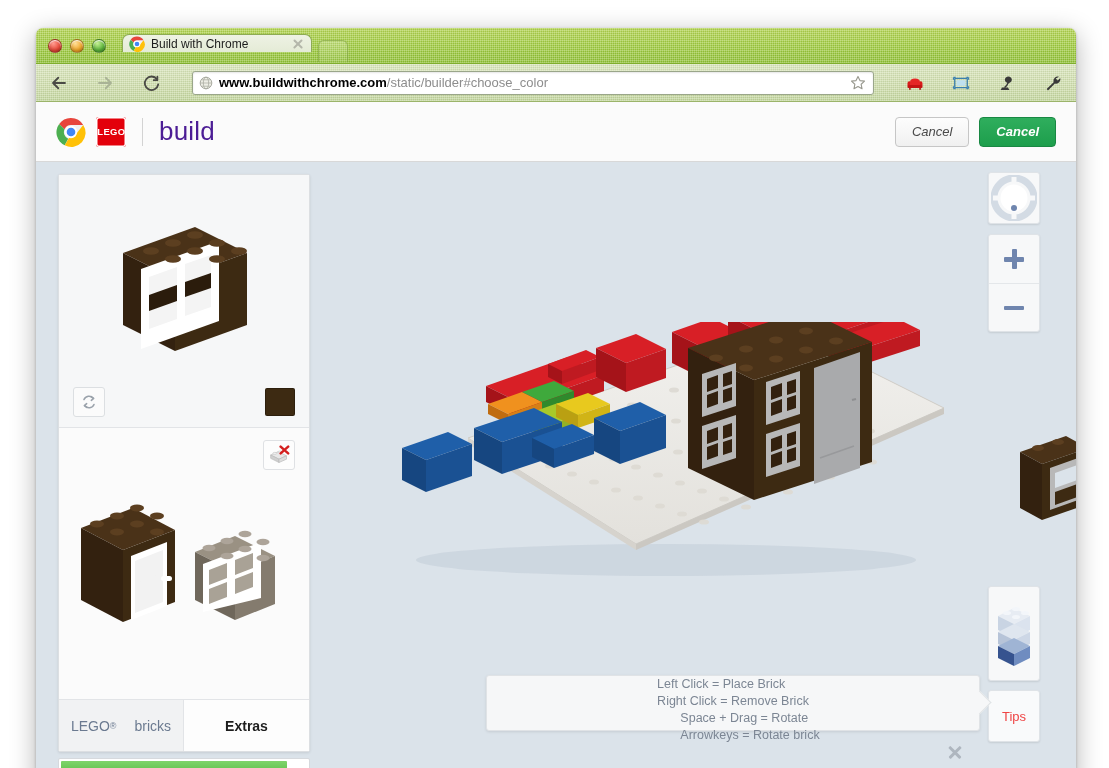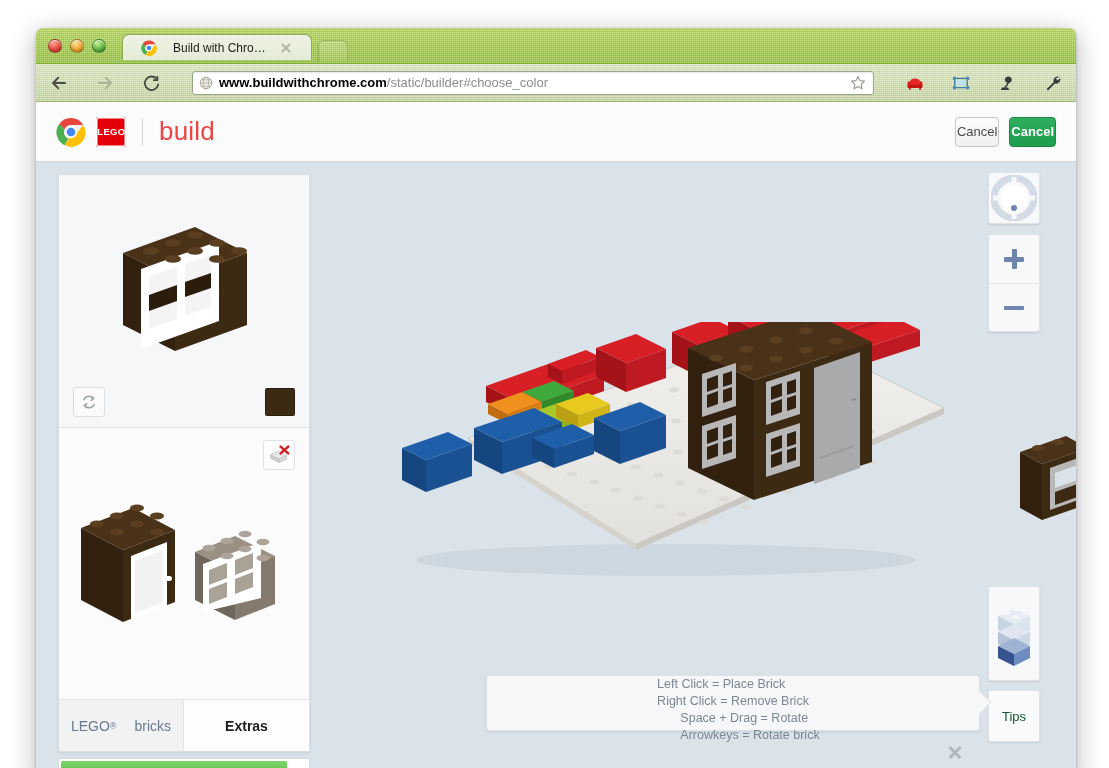--- a/index.html
+++ b/index.html
@@ -29,25 +29,25 @@
     border-bottom: 1px solid #7fae2c;
   }
   .traffic { position: absolute; left: 12px; top: 11px; display: flex; gap: 8px; }
   .light { width: 14px; height: 14px; border-radius: 50%; border: 1px solid rgba(0,0,0,0.30);
            box-shadow: inset 0 1px 1px rgba(255,255,255,0.85), inset 0 -2px 3px rgba(0,0,0,0.18); }
   .light.red    { background: radial-gradient(circle at 36% 28%, #ff9d92, #e84a3a 60%, #b72a1d); }
   .light.yellow { background: radial-gradient(circle at 36% 28%, #ffdf9a, #f0a62a 60%, #c57b12); }
   .light.green  { background: radial-gradient(circle at 36% 28%, #c6f094, #5cb53b 60%, #3c8a24); }
 
   .tab {
-    position: absolute; left: 86px; top: 6px; width: 190px; height: 26px;
+    position: absolute; left: 86px; top: 6px; width: 190px; height: 18px;
     background: linear-gradient(#eef2e4, #e4ebd6);
     border: 1px solid #8dab55; border-bottom: none;
     border-radius: 7px 7px 0 0;
-    display: flex; align-items: center; padding: 0 18px; gap: 10px;
+    display: flex; align-items: center; padding: 0 6px;
   }
   .tab-favicon { width: 16px; height: 16px; flex: 0 0 16px; margin-right: 6px; }
   .tab-title {
     font-size: 12px; color: #1c1c1c; white-space: nowrap; overflow: hidden;
     text-overflow: ellipsis; flex: 1 1 auto;
   }
   .tab-close { width: 14px; height: 14px; flex: 0 0 14px; position: relative; opacity: .55; }
   .tab-close::before, .tab-close::after {
     content: ""; position: absolute; left: 1px; top: 6px; width: 12px; height: 2.2px;
     background: #8a8a82; border-radius: 1px;
@@ -97,26 +97,26 @@
   .lego-logo {
     width: 30px; height: 30px; background: #e3000b; border-radius: 3px;
     display: flex; align-items: center; justify-content: center;
     box-shadow: inset 0 0 0 1.5px #fff, inset 0 0 0 2.5px #e3000b;
   }
   .lego-logo span {
     font-size: 9px; font-weight: bold; color: #fff; letter-spacing: .3px;
     font-family: "Liberation Sans", sans-serif; transform: scaleX(1.05);
   }
   .brand-divider { width: 1px; height: 28px; background: #d3d3d3; margin: 0 6px; }
-  .brand-word { font-size: 26px; color: #ef4444; letter-spacing: .2px; }
+  .brand-word { font-size: 26px; color: #4c1d95; letter-spacing: .2px; }
 
   .appbar-actions { margin-left: auto; display: flex; align-items: center; gap: 10px; }
   .btn {
-    height: 30px; padding: 0 1px; border-radius: 4px; font-size: 13px;
-    display: inline-flex; align-items: center; justify-content: center; cursor: default;
+    height: 30px; padding: 0 16px; border-radius: 4px; font-size: 13px;
+    display: inline-flex; align-items: center; justify-content: center; cursor: default; font-style: italic;
   }
   .btn-cancel {
     background: linear-gradient(#fdfdfd, #f0f0f0); border: 1px solid #c6c6c6; color: #4a4a4a;
   }
   .btn-publish {
     background: linear-gradient(#2fae5d, #1d9e4c); border: 1px solid #198843; color: #fff;
     font-weight: bold;
   }
 
   .workspace { position: relative; height: 626px; background: #dbe3ea; overflow: hidden; }
@@ -191,21 +191,21 @@
     position: absolute; right: 36px; top: 424px; width: 52px; height: 95px;
     background: #f7f8f9; border: 1px solid #dfe3e7; border-radius: 3px;
     box-shadow: 0 1px 2px rgba(0,0,0,0.10);
     display: flex; align-items: center; justify-content: center;
   }
   .tips-btn {
     position: absolute; right: 36px; top: 528px; width: 52px; height: 52px;
     background: #f9fafb; border: 1px solid #dfe3e7; border-radius: 3px;
     box-shadow: 0 1px 2px rgba(0,0,0,0.10);
     display: flex; align-items: center; justify-content: center;
-    font-size: 13px; color: #14532d;
+    font-size: 13px; color: #ef4444;
   }
 
   
   .tips-bar {
     position: absolute; left: 450px; top: 513px; width: 494px; height: 56px;
     background: #f6f7f8; border: 1px solid #e0e3e6; border-radius: 3px;
     box-shadow: 0 1px 3px rgba(0,0,0,0.10);
     display: flex; align-items: center; padding: 0 16px; flex-direction: column;
   }
   .tips-bar::after {

